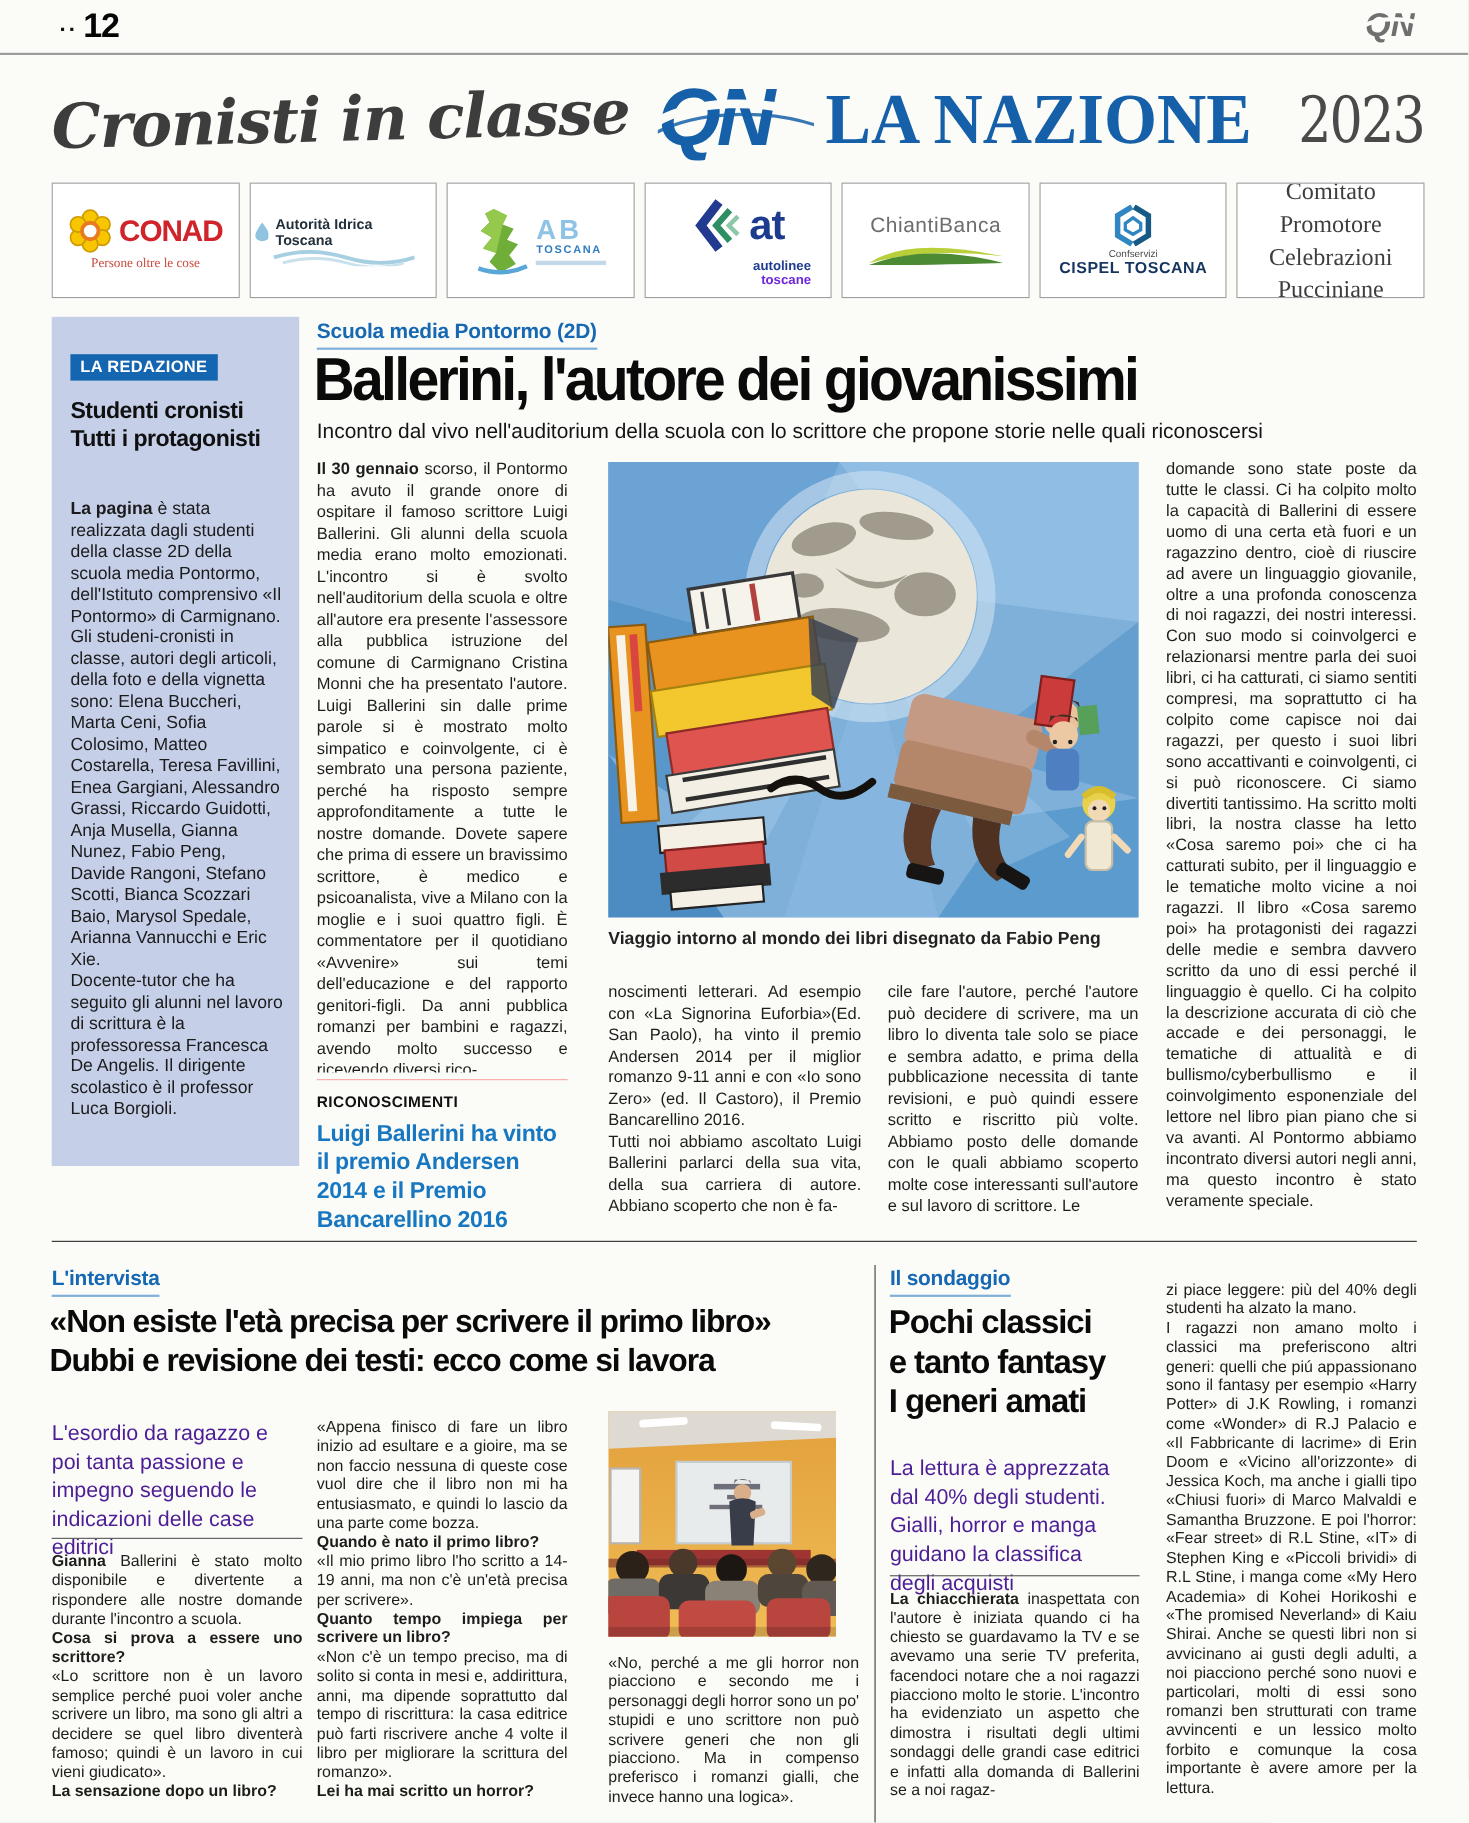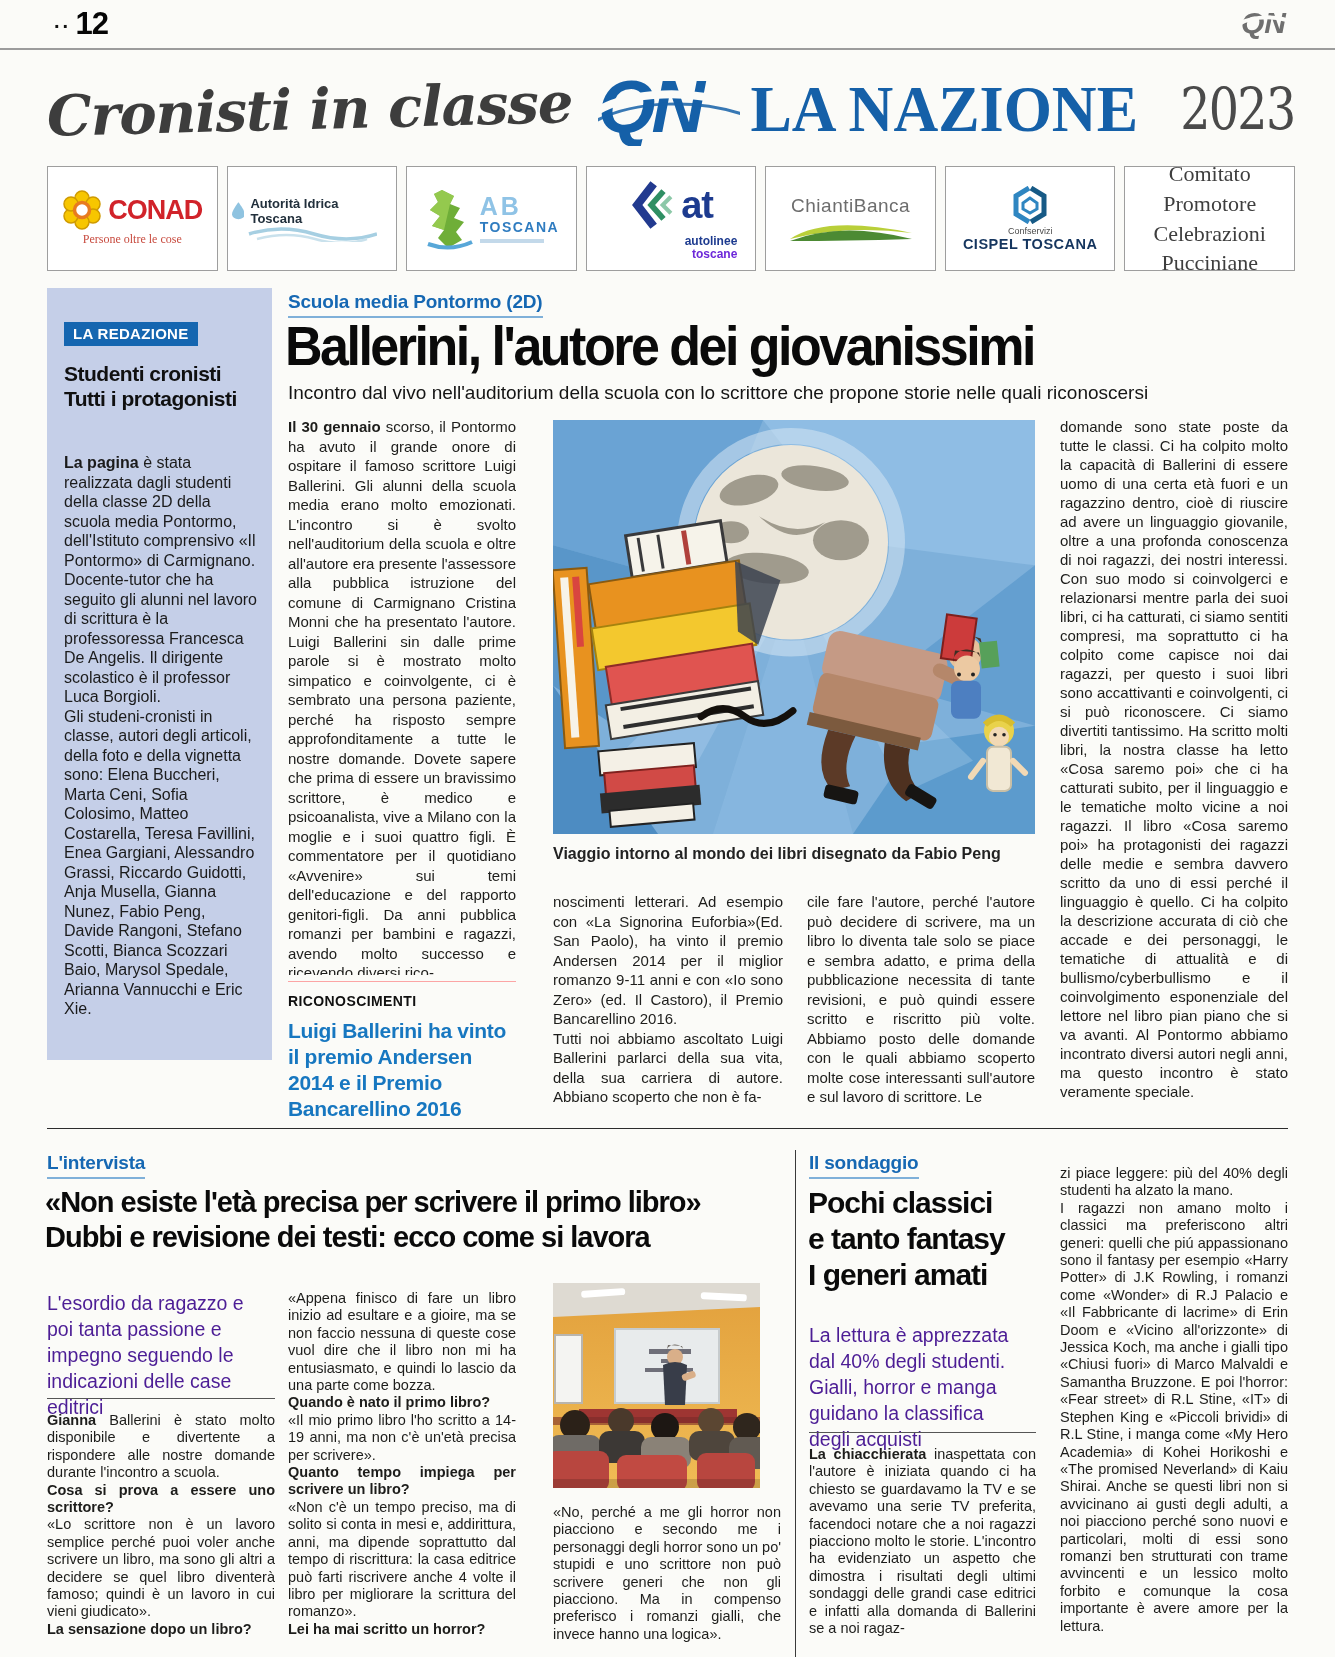--- a/index.html
+++ b/index.html
@@ -25,21 +25,21 @@
         transform:scaleX(.82);transform-origin:right;letter-spacing:-2px;}
   
   .sponsors{position:absolute;left:47px;top:166px;width:1248px;height:105px;display:flex;gap:9px;}
   .sponsor{flex:1 1 0;border:1.5px solid #9e9e9e;background:#fff;display:flex;flex-direction:column;
            align-items:center;justify-content:center;overflow:hidden;padding:4px;box-sizing:border-box;}
   .lg-row{display:flex;align-items:center;gap:6px;}
   .conad-name{font-size:27px;font-weight:bold;color:#d1232a;letter-spacing:-1px;}
   .conad-tag{font-size:12px;color:#c84b3f;margin-top:2px;font-family:"Liberation Serif",serif;}
   .idrica-name{font-size:13px;font-weight:bold;color:#22303c;}
   .tos-ab{font-size:25px;font-weight:bold;color:#8fc3e6;letter-spacing:3px;line-height:1;}
-  .tos-name{font-size:14px;font-weight:bold;color:#2f7cc0;letter-spacing:1.5px;line-height:1.2;}
+  .tos-name{font-size:10px;font-weight:bold;color:#2f7cc0;letter-spacing:1.5px;line-height:1.2;}
   .tos-bar{width:64px;height:4px;background:#c3d9ea;margin-top:3px;}
   .at-big{font-size:38px;font-weight:bold;color:#1d3b8f;line-height:.9;letter-spacing:-1px;}
   .at-lines{font-size:12px;font-weight:bold;text-align:right;line-height:1.1;margin-top:1px;align-self:flex-end;margin-right:14px;}
   .at-l1{color:#1d3b8f;}.at-l2{color:#6d28d9;}
   .chianti-name{font-size:19px;color:#6d6d6d;letter-spacing:.5px;}
   .cis-small{font-size:9px;color:#4a4a4a;margin-top:2px;}
   .cis-name{font-size:14.5px;font-weight:bold;color:#15355e;letter-spacing:.5px;}
   .comitato{font-family:"Liberation Serif",serif;font-size:22px;color:#3e3e3e;text-align:center;line-height:1.35;}
   
   .sidebar{position:absolute;left:47px;top:288px;width:225px;height:772px;background:#c5cfe8;
@@ -206,22 +206,22 @@
   </div>
 
   <aside class="sidebar">
     <span class="badge">LA REDAZIONE</span>
     <div class="side-title">
       <div>Studenti cronisti</div>
       <div>Tutti i protagonisti</div>
     </div>
     <div class="side-body">
       <p><strong>La pagina</strong> <span>è stata realizzata dagli studenti della classe 2D della scuola media Pontormo, dell'Istituto comprensivo «Il Pontormo» di Carmignano.</span></p>
+      <p>Gli studeni-cronisti in classe, autori degli articoli, della foto e della vignetta sono: Elena Buccheri, Marta Ceni, Sofia Colosimo, Matteo Costarella, Teresa Favillini, Enea Gargiani, Alessandro Grassi, Riccardo Guidotti, Anja Musella, Gianna Nunez, Fabio Peng, Davide Rangoni, Stefano Scotti, Bianca Scozzari Baio, Marysol Spedale, Arianna Vannucchi e Eric Xie.</p>
       <p>Docente-tutor che ha seguito gli alunni nel lavoro di scrittura è la professoressa Francesca De Angelis. Il dirigente scolastico è il professor Luca Borgioli.</p>
-      <p>Gli studeni-cronisti in classe, autori degli articoli, della foto e della vignetta sono: Elena Buccheri, Marta Ceni, Sofia Colosimo, Matteo Costarella, Teresa Favillini, Enea Gargiani, Alessandro Grassi, Riccardo Guidotti, Anja Musella, Gianna Nunez, Fabio Peng, Davide Rangoni, Stefano Scotti, Bianca Scozzari Baio, Marysol Spedale, Arianna Vannucchi e Eric Xie.</p>
     </div>
   </aside>
 
   <div class="kicker-main">
     <span class="kicker">Scuola media Pontormo (2D)</span>
   </div>
   <h1 class="headline-main" style="margin:0;">Ballerini, l'autore dei giovanissimi</h1>
   <div class="standfirst-main">Incontro dal vivo nell'auditorium della scuola con lo scrittore che propone storie nelle quali riconoscersi</div>
 
   <div class="body-text col-a">

